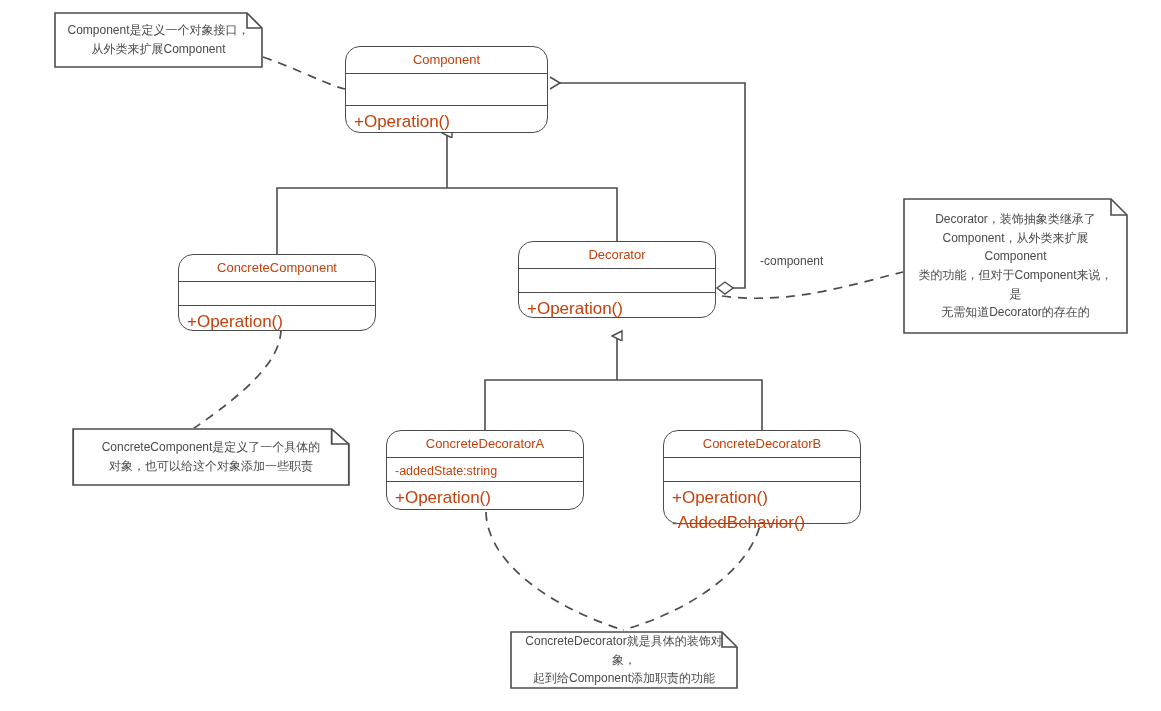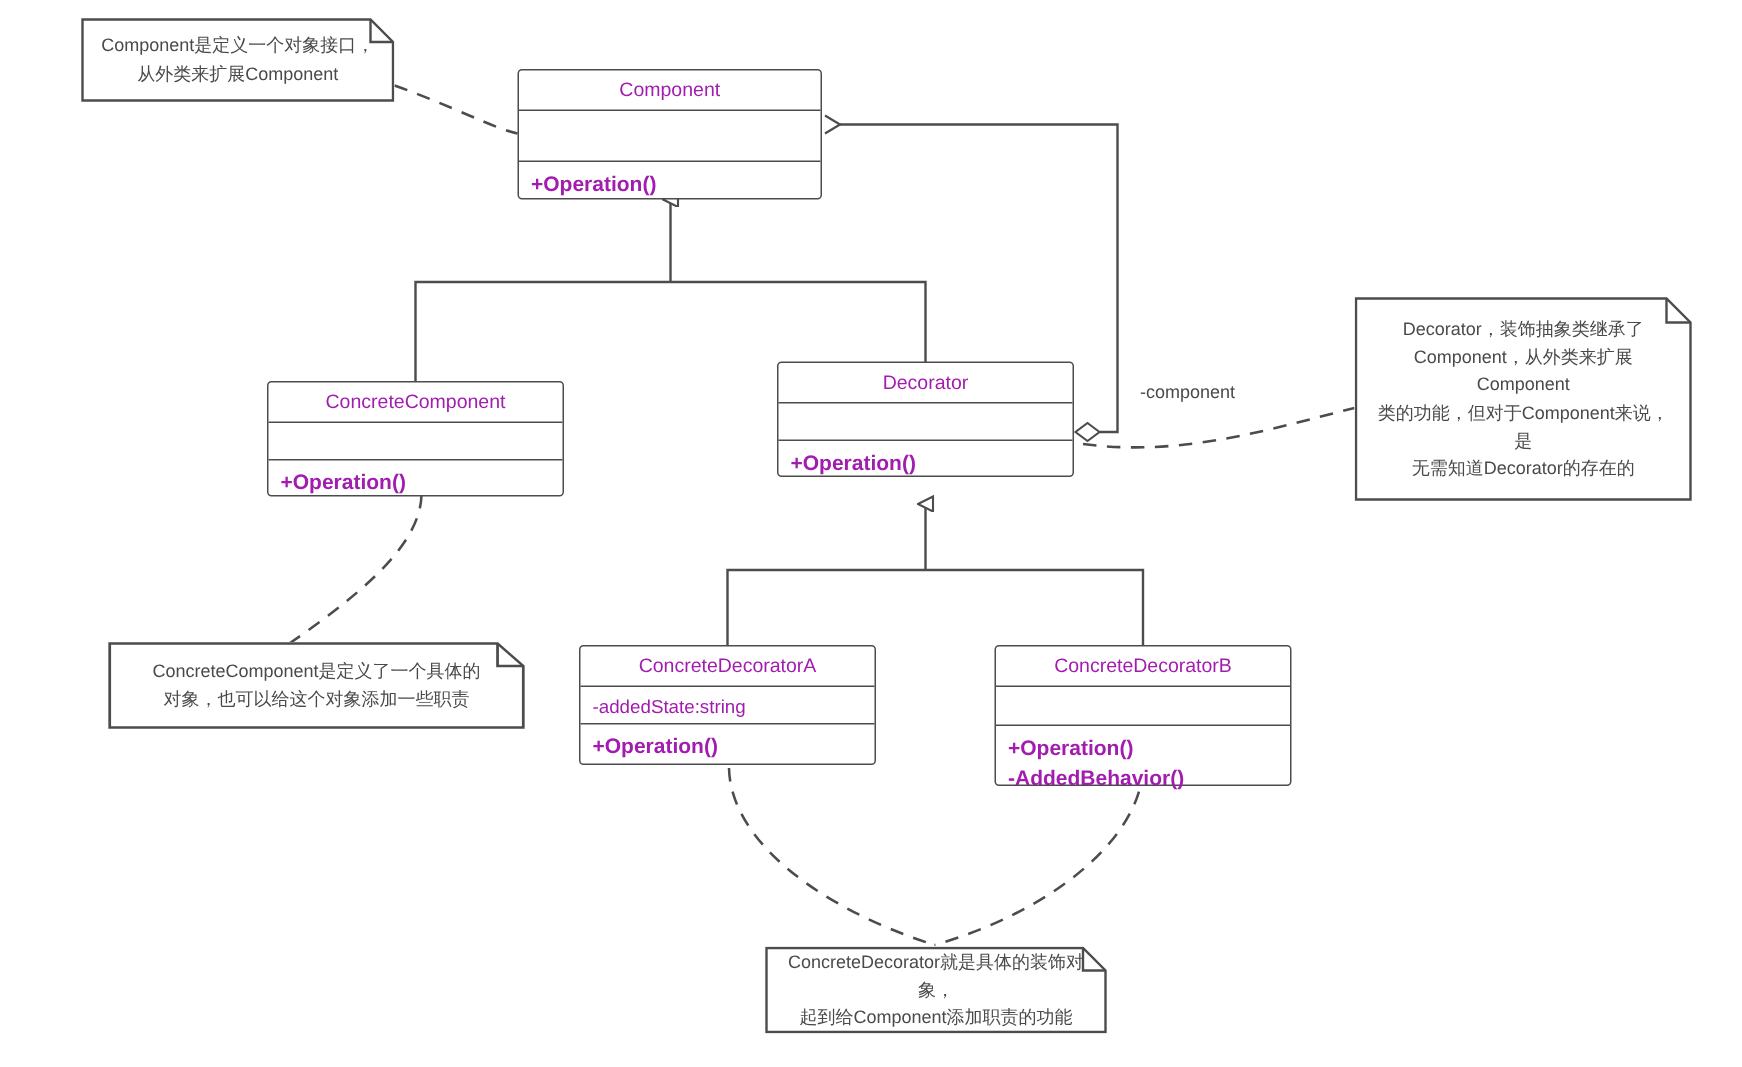--- a/index.html
+++ b/index.html
@@ -21,23 +21,23 @@
     top: 0;
     width: 1161px;
     height: 711px;
     pointer-events: none;
   }
   
   .uml-class {
     position: absolute;
     box-sizing: border-box;
     border: 1.6px solid #4c4c4c;
-    border-radius: 3px;
-    background: #ffffff;
-    color: #a21caf;
+    border-radius: 15px;
+    background: #ffffff;
+    color: #c2410c;
     display: flex;
     flex-direction: column;
     z-index: 3;
   }
   .uml-title {
     text-align: center;
     font-size: 13px;
     line-height: 1.1;
     padding: 6px 4px 6px 4px;
     border-bottom: 1.6px solid #4c4c4c;
@@ -45,24 +45,23 @@
   }
   .uml-attrs {
     border-bottom: 1.6px solid #4c4c4c;
     padding: 4px 8px;
     font-size: 12.5px;
     line-height: 1.45;
     min-height: 14px;
   }
   .uml-ops {
     padding: 4px 8px;
-    font-size: 14px;
+    font-size: 17px;
     line-height: 1.45;
     min-height: 14px;
-    font-weight: bold;
   }
   .uml-row {
     white-space: nowrap;
   }
   
   .note {
     position: absolute;
     box-sizing: border-box;
     background: #ffffff;
     color: #4a4a4a;

